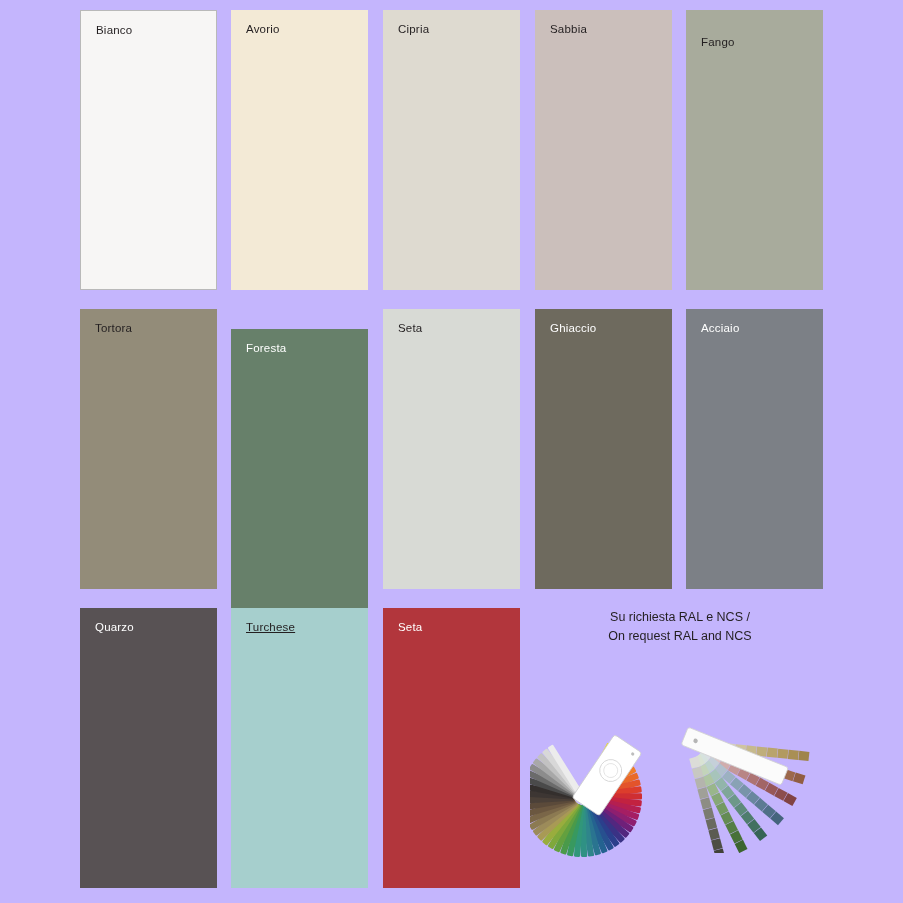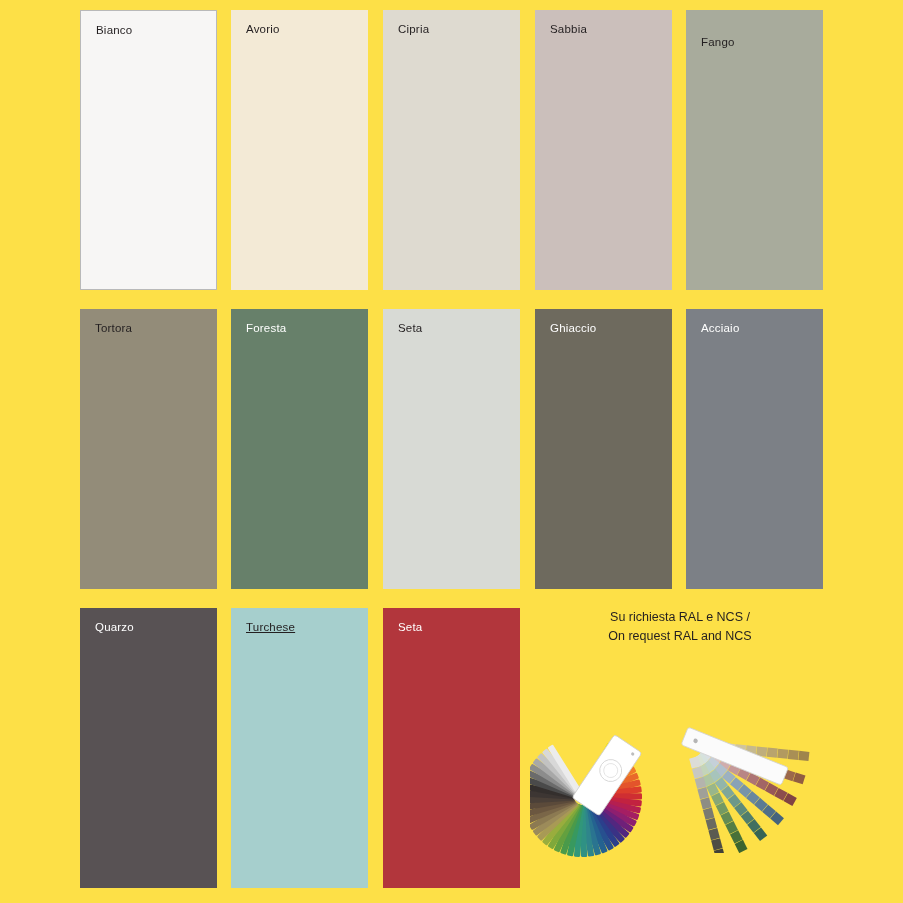--- a/index.html
+++ b/index.html
@@ -13,21 +13,21 @@
     font-family: "Liberation Sans", sans-serif;
     overflow: hidden;
     position: relative;
   }
 
   .palette-sheet {
     position: absolute;
     left: 0; top: 0;
     width: 903px;
     height: 903px;
-    background: #fde047;
+    background: #c4b5fd;
   }
 
   .swatch-row {
     position: absolute;
     left: 80px;
     width: 743px;
     height: 280px;
   }
   .row-1 { top: 10px; }
   .row-2 { top: 309px; }
@@ -116,21 +116,21 @@
     </div>
     <div class="swatch col-4" style="background: rgb(168, 171, 156);">
       <span class="swatch-label label-dark" style="color: rgb(35, 31, 32); margin-top: 13px;">Fango</span>
     </div>
   </div>
 
   <div class="swatch-row row-2">
     <div class="swatch col-0" style="background: rgb(147, 140, 121);">
       <span class="swatch-label label-dark" style="color: rgb(35, 31, 32);">Tortora</span>
     </div>
-    <div class="swatch col-1" style="background: rgb(103, 128, 106);">
+    <div class="swatch col-1" style="background: rgb(103, 128, 106); margin-top: 20px;">
       <span class="swatch-label label-light" style="color: rgb(255, 255, 255);">Foresta</span>
     </div>
     <div class="swatch col-2" style="background: rgb(216, 218, 213);">
       <span class="swatch-label label-dark" style="color: rgb(35, 31, 32);">Seta</span>
     </div>
     <div class="swatch col-3" style="background: rgb(110, 106, 94);">
       <span class="swatch-label label-light" style="color: rgb(255, 255, 255);">Ghiaccio</span>
     </div>
     <div class="swatch col-4" style="background: rgb(124, 128, 134);">
       <span class="swatch-label label-light" style="color: rgb(255, 255, 255);">Acciaio</span>

